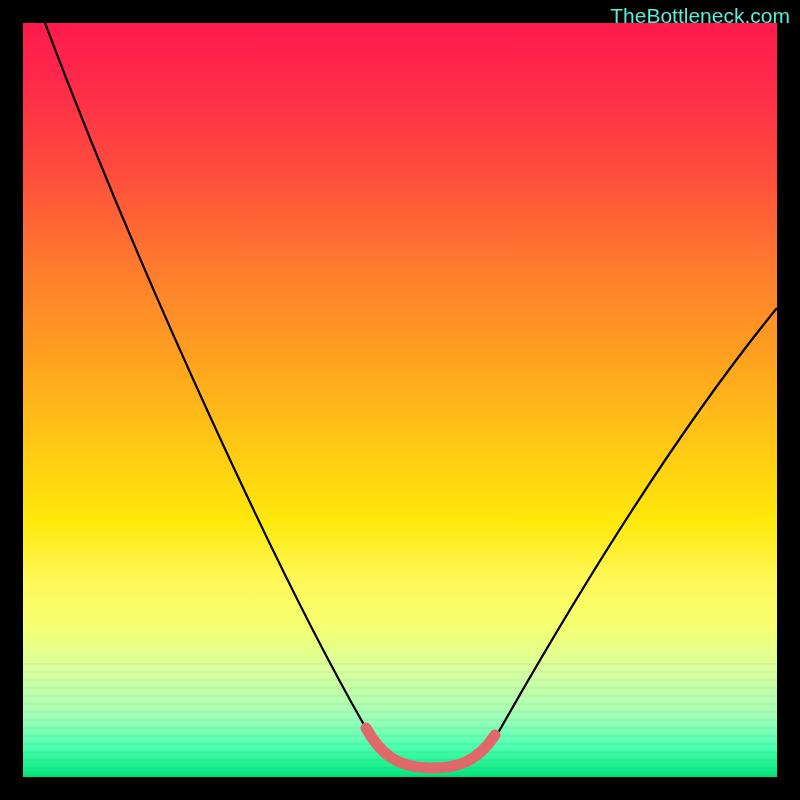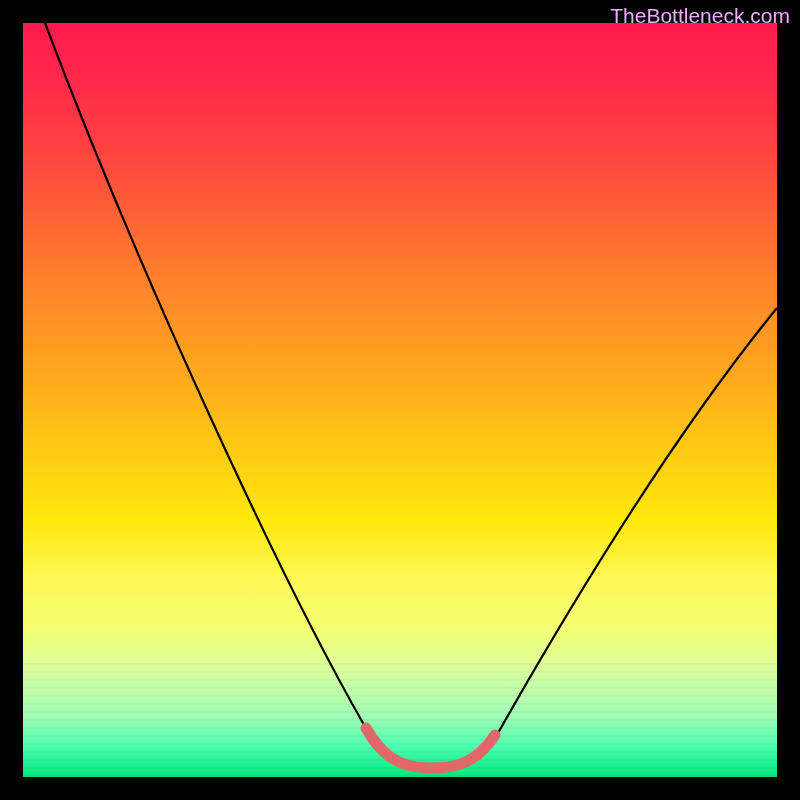--- a/index.html
+++ b/index.html
@@ -7,21 +7,21 @@
     width: 800px;
     height: 800px;
     background: #000;
     position: relative;
     font-family: Arial, sans-serif;
   }
   .watermark {
     position: absolute;
     top: 4px;
     right: 10px;
-    color: #f0abfc;
+    color: #5eead4;
     font-size: 21px;
     font-weight: normal;
     z-index: 10;
   }
   .chart-area {
     position: absolute;
     left: 23px;
     top: 23px;
     width: 754px;
     height: 754px;

